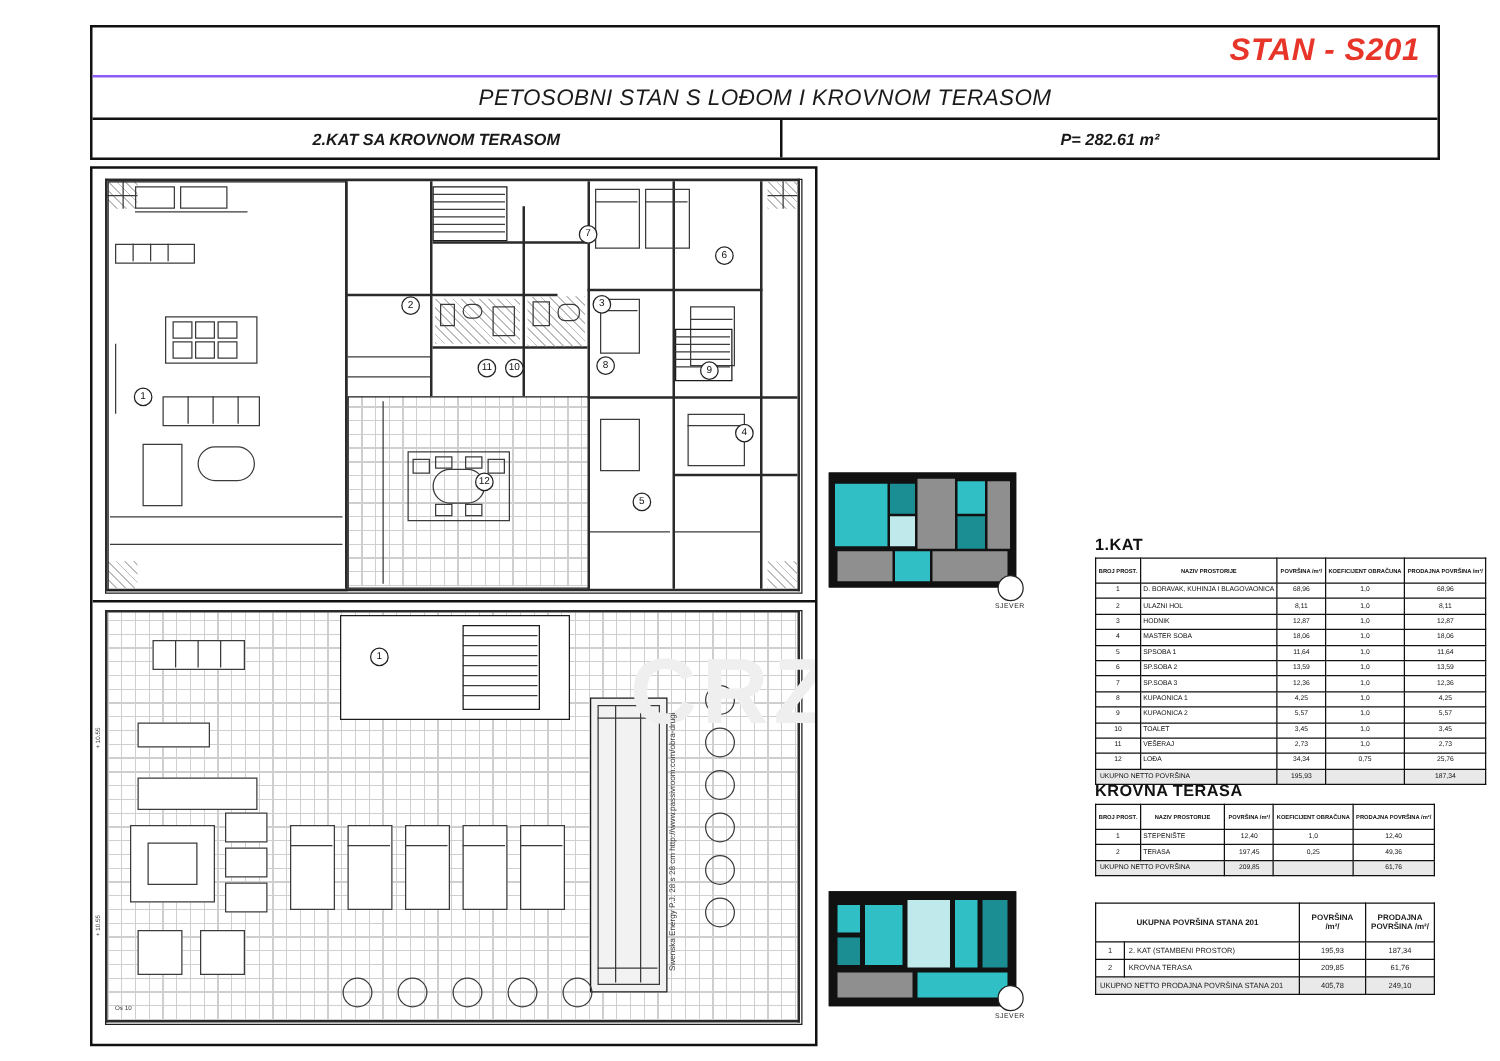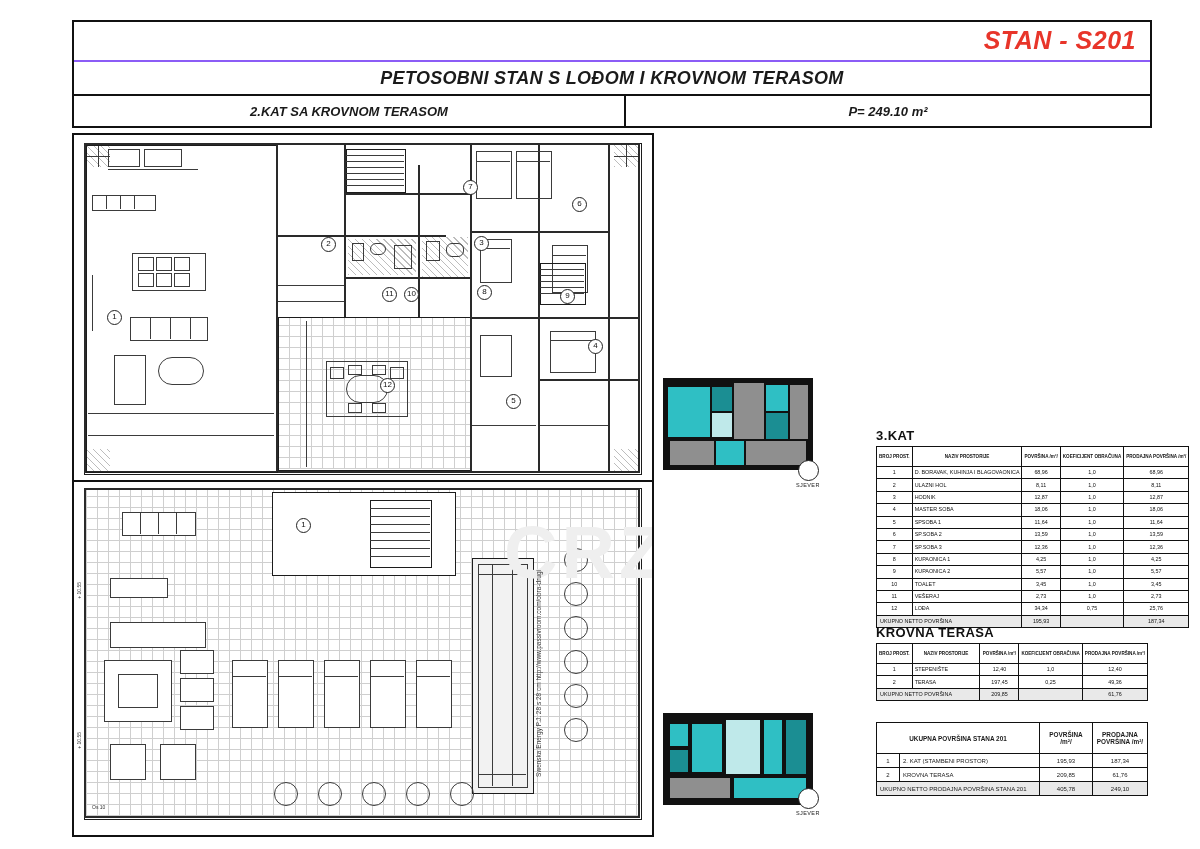--- a/index.html
+++ b/index.html
@@ -17,21 +17,21 @@
     position:absolute;left:72px;top:20px;width:1076px;height:104px;
     border:2px solid #111;background:#fff;
   }
   .tb-row1{height:38px;border-bottom:2px solid #8b5cf6;position:relative;}
   .stan-code{
     position:absolute;right:14px;top:4px;
     font-style:italic;font-weight:bold;font-size:25px;color:#e8352a;
     letter-spacing:0.5px;
   }
   .tb-row2{height:32px;border-bottom:2px solid #111;display:flex;align-items:center;justify-content:center;}
-  .tb-row2 span{font-style:italic;font-weight:bold;font-size:18px;letter-spacing:0.3px;}
+  .tb-row2 span{font-style:italic;font-weight:normal;font-size:18px;letter-spacing:0.3px;}
   .tb-row3{height:30px;display:flex;align-items:stretch;}
   .cell{display:flex;align-items:center;justify-content:center;font-style:italic;font-weight:bold;font-size:13px;}
   .c1{width:175px;border-right:2px solid #111;}
   .c2{width:550px;border-right:2px solid #111;}
   .c3{flex:1;}
 
   
   .plan-frame{
     position:absolute;left:72px;top:133px;width:578px;height:700px;
     border:2px solid #111;background:#fff;overflow:hidden;
@@ -137,21 +137,21 @@
 
   <div class="title-block">
     <div class="tb-row1">
       <div class="stan-code">STAN - S201</div>
     </div>
     <div class="tb-row2">
       <span>PETOSOBNI STAN S LOĐOM I KROVNOM TERASOM</span>
     </div>
     <div class="tb-row3">
       <div class="cell c2">2.KAT SA KROVNOM TERASOM</div>
-      <div class="cell c3">P= 249.10 m²</div>
+      <div class="cell c3">P= 282.61 m²</div>
     </div>
   </div>
 
   <div class="plan-frame">
 
     <div class="plan-upper">
 
       <div class="boxb" style="left:10px;top:8px;width:556px;height:330px;"></div>
       <div class="wall" style="left:10px;top:8px;width:556px;height:2px;"></div>
       <div class="wall" style="left:10px;top:336px;width:556px;height:2px;"></div>
@@ -373,21 +373,21 @@
     <div class="kp-cell" style="left:28px;top:10px;width:30px;height:48px;"></div>
     <div class="kp-cell lt" style="left:62px;top:6px;width:34px;height:54px;"></div>
     <div class="kp-cell" style="left:100px;top:6px;width:18px;height:54px;"></div>
     <div class="kp-cell dk" style="left:122px;top:6px;width:20px;height:54px;"></div>
     <div class="kp-cell gy" style="left:6px;top:64px;width:60px;height:20px;"></div>
     <div class="kp-cell" style="left:70px;top:64px;width:72px;height:20px;"></div>
   </div>
   <div class="north-c" style="left:798px;top:788px;"></div>
   <div class="north-lbl" style="left:796px;top:810px;">SJEVER</div>
 
-  <div class="tbl-head" style="left:876px;top:428px;">3.KAT</div>
+  <div class="tbl-head" style="left:876px;top:428px;">1.KAT</div>
   <table class="spec" style="left:876px;top:446px;width:272px;">
     <thead>
       <tr>
         <th class="c-no">BROJ PROST.</th>
         <th class="c-nm">NAZIV PROSTORIJE</th>
         <th class="c-pv">POVRŠINA  /m²/</th>
         <th class="c-kf">KOEFICIJENT OBRAČUNA</th>
         <th class="c-pr">PRODAJNA POVRŠINA /m²/</th>
       </tr>
     </thead>

